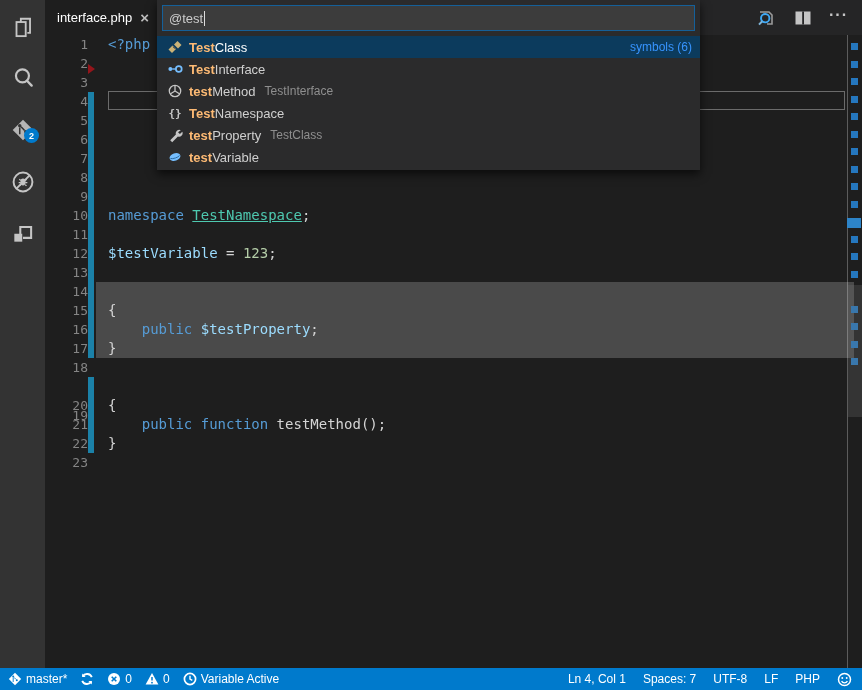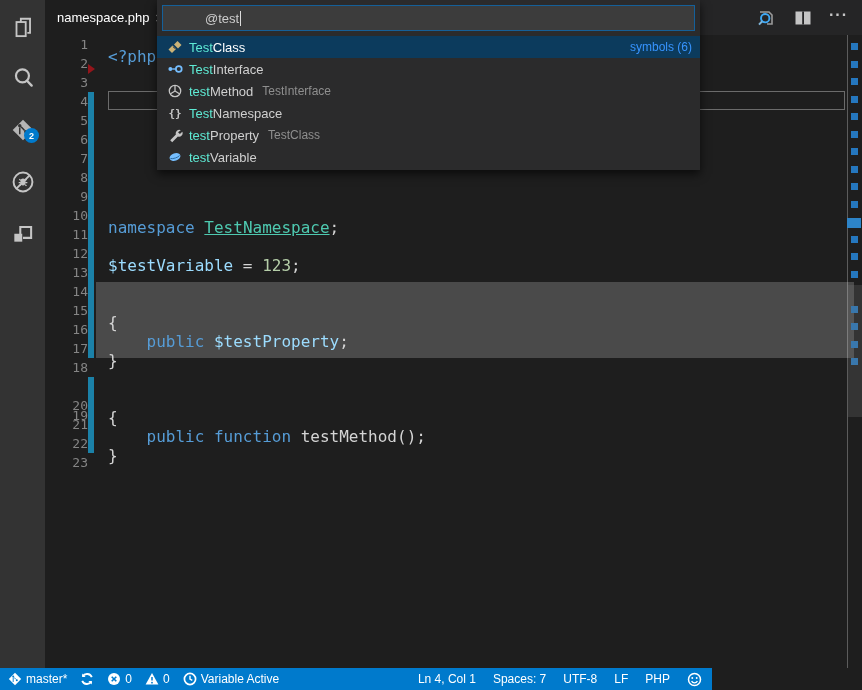--- a/index.html
+++ b/index.html
@@ -22,51 +22,51 @@
   .ea-btn{cursor:pointer;display:flex;align-items:center;justify-content:center;}
   .ea-more{color:#c5c5c5;font-size:16px;font-weight:bold;letter-spacing:1px;line-height:10px;padding-bottom:6px;}
 
   
   #editor{position:absolute;left:45px;top:35px;right:0;bottom:22px;background:#1e1e1e;
           font-family:"DejaVu Sans Mono","Liberation Mono",monospace;}
   #range-highlight{position:absolute;left:51px;right:8px;background:#4a4a4a;}
   #currentline-box{position:absolute;left:63px;right:17px;height:19px;border:1px solid #6b6b6b;}
   .code-row{position:absolute;left:0;right:0;height:19px;line-height:19px;cursor:text;}
   .code-row .ln{position:absolute;left:0;top:0;width:43px;text-align:right;color:#858585;font-size:13px;}
-  .code-row .ct{position:absolute;left:63px;top:12px;white-space:pre;font-size:16px;color:#d4d4d4;}
+  .code-row .ct{position:absolute;left:63px;top:0;white-space:pre;font-size:14px;color:#d4d4d4;}
   .git-bar{position:absolute;left:43px;width:6px;background:#1b81a8;}
   #git-del-triangle{position:absolute;left:43px;width:0;height:0;
       border-top:5px solid transparent;border-bottom:5px solid transparent;border-left:7px solid #94151b;}
   
   #ruler-line{position:absolute;right:14px;top:0;bottom:0;width:1px;background:rgba(255,255,255,0.28);}
   .ruler-mark{position:absolute;right:4px;width:7px;height:7px;background:#2577be;}
   .ruler-mark.wide{right:1px;width:14px;height:10px;background:#2d84c8;}
   #scroll-slider{position:absolute;right:0;width:14px;top:250px;height:132px;background:rgba(121,121,121,0.25);cursor:grab;}
 
   
   #quickopen{position:absolute;left:157px;top:0;width:543px;background:#2b2b2c;
              box-shadow:0 4px 9px rgba(0,0,0,0.65);padding-bottom:2px;}
   #qo-inputwrap{margin:5px;height:26px;background:#3c3c3c;border:1px solid #156099;
                 display:flex;align-items:center;padding:0 6px;cursor:text;}
-  #qo-query{color:#cccccc;font-size:13px;margin-left:36px;}
+  #qo-query{color:#cccccc;font-size:13px;}
   #qo-caret{display:inline-block;width:1px;height:15px;background:#dcdcdc;margin-left:1px;}
   #qo-list{margin-top:2px;}
   .qo-row{height:22px;display:flex;align-items:center;padding:0 8px 0 10px;cursor:pointer;}
   .qo-row.selected{background:#0c3b5d;}
   .qo-icon{width:16px;height:16px;margin-right:6px;flex:0 0 auto;display:flex;align-items:center;justify-content:center;}
   .qo-ns-glyph{color:#c5c5c5;font-size:11px;font-weight:bold;font-family:"DejaVu Sans Mono",monospace;}
-  .qo-match{color:#5eead4;font-weight:normal;font-size:13px;text-align:center;}
+  .qo-match{color:#fdba74;font-weight:bold;font-size:13px;text-align:center;}
   .qo-rest{color:#cfcfcf;font-size:13px;}
   .qo-row.selected .qo-rest{color:#ffffff;}
   .qo-detail{color:#8f8f8f;font-size:12px;margin-left:9px;}
   .qo-spacer{flex:1;}
   .qo-group{color:#3794ff;font-size:12px;}
 
   
-  #statusbar{position:absolute;left:0;bottom:0;width:712px;height:22px;background:#007acc;color:#ffffff;
+  #statusbar{position:absolute;left:0;bottom:0;width:862px;height:22px;background:#007acc;color:#ffffff;
              font-size:12px;display:flex;align-items:center;}
   .sb-left{display:flex;align-items:center;gap:13px;padding-left:8px;}
   .sb-right{margin-left:auto;display:flex;align-items:center;gap:17px;padding-right:10px;}
   .sb-item{display:flex;align-items:center;gap:4px;cursor:pointer;white-space:nowrap;}
   svg{display:block;}
 </style>
 </head>
 <body>
 
 <div id="root">
@@ -114,21 +114,21 @@
         <svg width="26" height="26" viewBox="0 0 24 24">
           <path d="M9.5 14 V6.5 h10 v10 H12" fill="none" stroke="#c5c5c5" stroke-width="1.9"></path>
           <rect x="4" y="12.7" width="7.3" height="7.3" fill="#c5c5c5"></rect>
         </svg>
       </span>
     </div>
   </div>
 
   <div id="tabbar">
     <div id="tab-active">
-      <span class="tab-label">namespace.php</span>
+      <span class="tab-label">interface.php</span>
       <span class="tab-close">×</span>
     </div>
     <div id="editor-actions">
       <span class="ea-btn">
         <span>
           <svg width="22" height="22" viewBox="0 0 22 22">
             <path d="M5 5 h9 l3 3 v9 h-5" fill="none" stroke="#9a9a9a" stroke-width="1.6"></path>
             <circle cx="10.2" cy="11.2" r="4.2" fill="none" stroke="#3fa9f5" stroke-width="1.9"></circle>
             <path d="M7.2 14.3 L4 17.6" stroke="#7fb4d8" stroke-width="2"></path>
           </svg>

